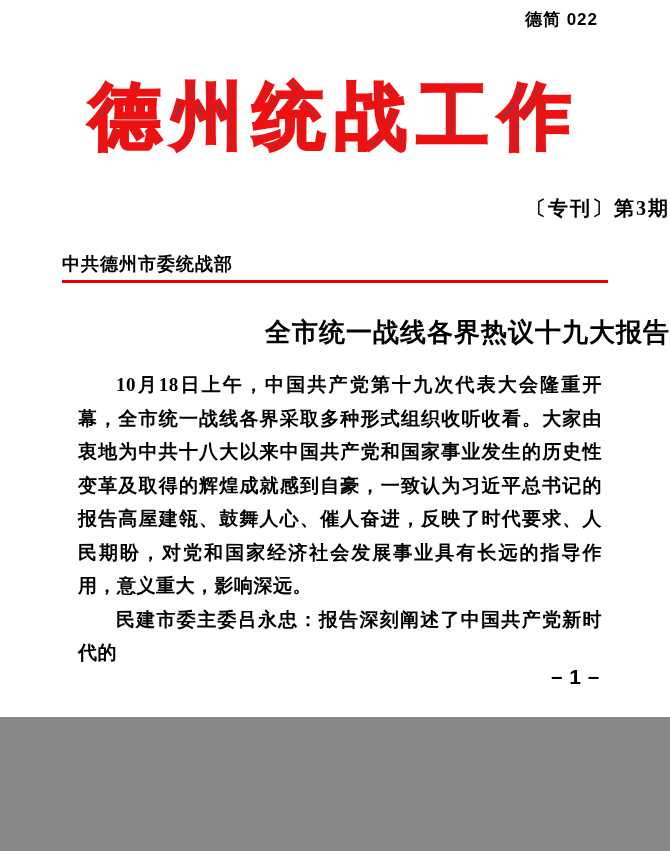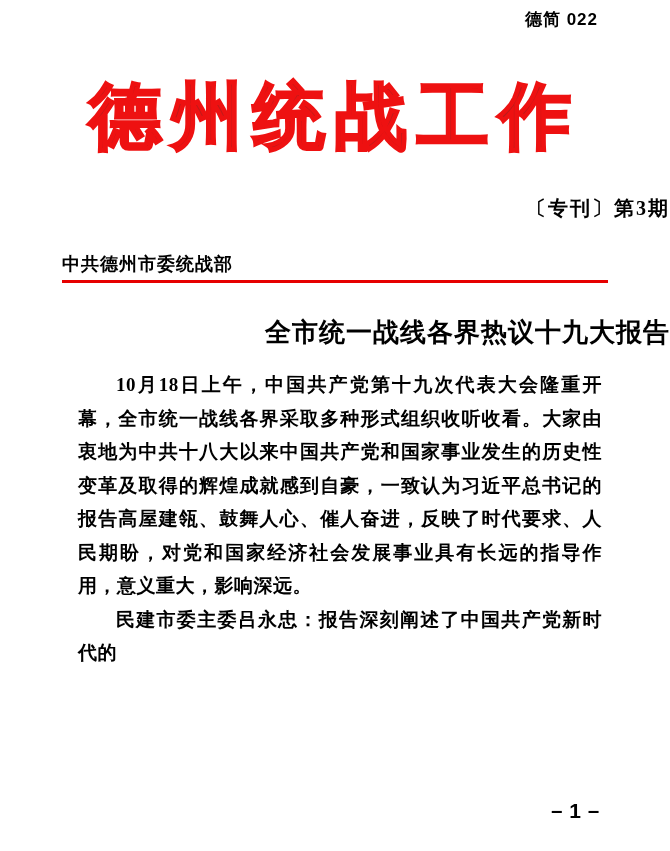--- a/index.html
+++ b/index.html
@@ -1,20 +1,20 @@
 <!DOCTYPE html>
 <html lang="zh"><head>
 <meta charset="utf-8">
 <style>
   * { margin: 0; padding: 0; box-sizing: border-box; }
   html, body { background: #888; }
   .page {
     position: relative;
     width: 670px;
-    height: 851px;
+    height: 717px;
     margin: 0 auto;
     background: #ffffff;
     font-family: "Liberation Serif", "DejaVu Serif", serif;
     color: #000;
     overflow: hidden;
   }
   .doc-number {
     padding-top: 8px;
     padding-right: 72px;
     text-align: right;
@@ -22,21 +22,21 @@
     font-weight: 700;
     letter-spacing: 1px;
     font-family: "Liberation Sans", "DejaVu Sans", sans-serif;
   }
   .masthead {
     margin-top: 46px;
     text-align: center;
     font-size: 72px;
     font-weight: 700;
     line-height: 80px;
-    color: #b91c1c;
+    color: #0369a1;
     letter-spacing: 10px;
     white-space: nowrap;
     -webkit-text-stroke: 2.5px #ee1111;
     font-family: "Liberation Serif", "DejaVu Serif", serif;
   }
   .issue-label {
     margin-top: 38px;
     text-align: right;
     font-size: 20px;
     font-weight: 700;

